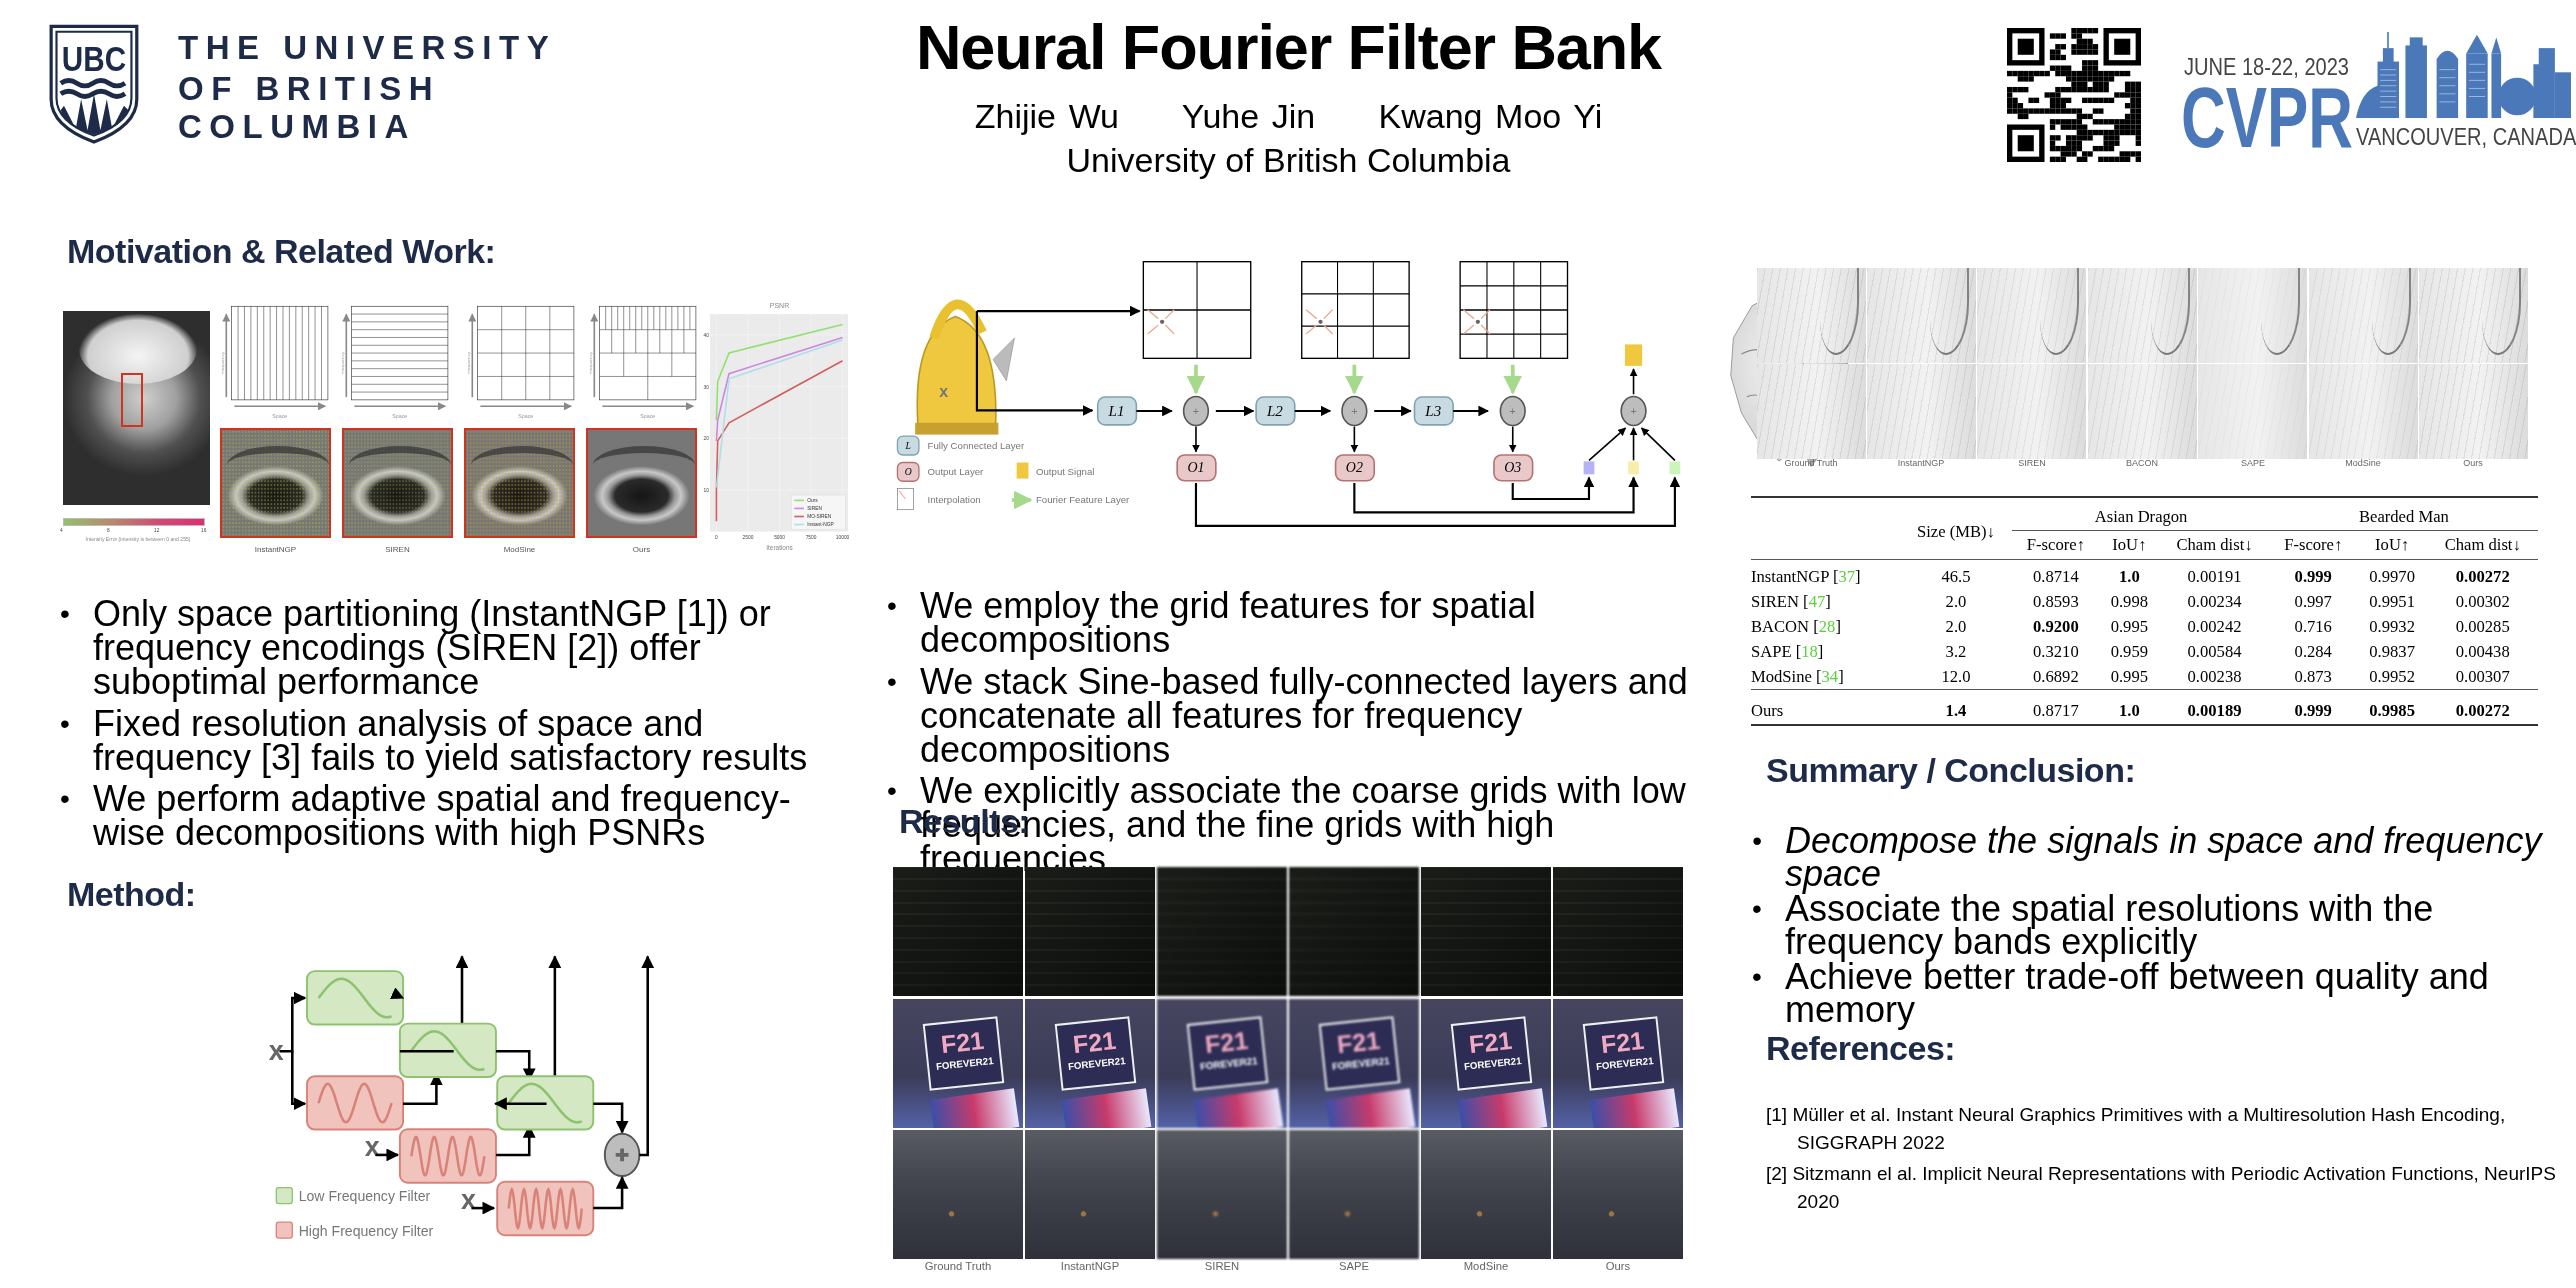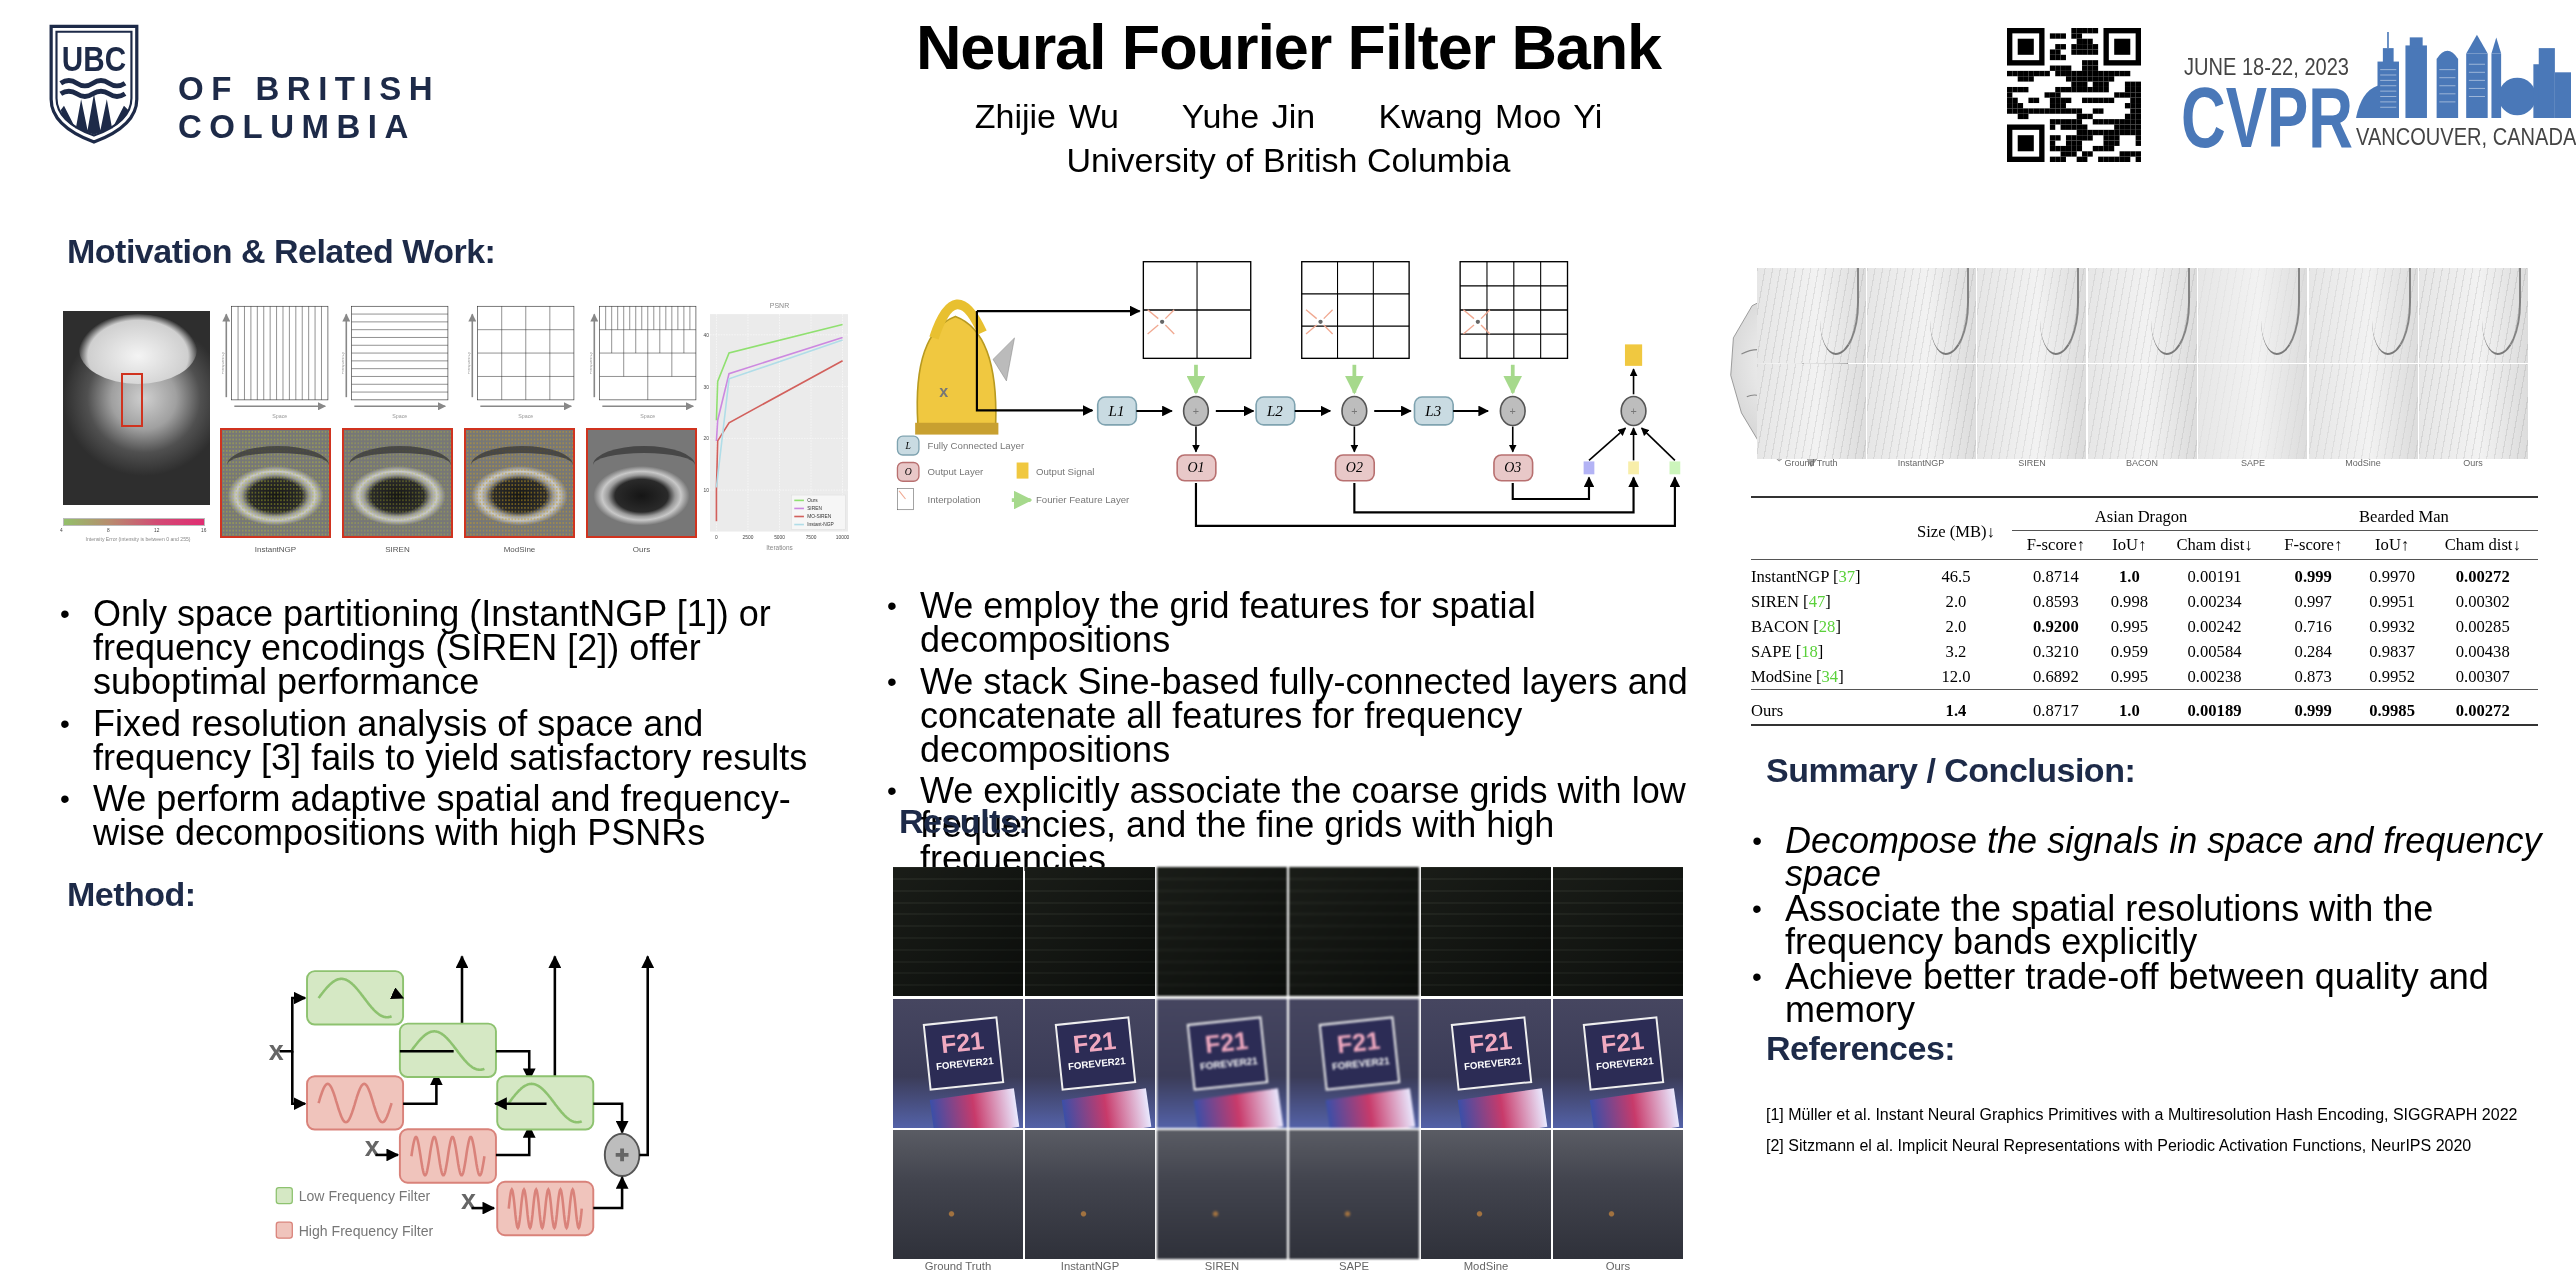--- a/index.html
+++ b/index.html
@@ -16,35 +16,36 @@
   #title { left: 859px; top: 10.7px; width: 859px; text-align: center; font-size: 63px; font-weight: bold; letter-spacing: -1.1px; }
   #authors { left: 859px; top: 97px; width: 859px; text-align: center; font-size: 34px; word-spacing: 3.2px; }
   #affil { left: 859px; top: 141px; width: 859px; text-align: center; font-size: 34px; }
   
   table.res { border-collapse: collapse; font-family: "Liberation Serif", serif; font-size: 16.6px; width: 787px; }
   table.res td, table.res th { padding: 0 4.3px; text-align: center; font-weight: normal; white-space: nowrap; }
   table.res td.m { text-align: left; padding-left: 0; }
   table.res .ref { color: #5ad13a; }
   .rule-thick { border-top: 2.1px solid #333; }
   .rule-mid { border-top: 1.6px solid #555; }
-  .refs p { font-size: 16px; line-height: 28px; padding-left: 31px; text-indent: -31px; margin-bottom: 3.2px; }
+  .refs p { font-size: 19px; line-height: 28px; padding-left: 31px; text-indent: -31px; margin-bottom: 3.2px; }
   .img-tile { position: absolute; overflow: hidden; }
 </style>
 </head>
 <body>
 
 <div class="abs" style="left:49px;top:23.6px;width:580px;height:81px;">
   <svg width="91" height="121" viewBox="0 0 170 225" style="position:absolute;left:0;top:0;">
     <path d="M4 4 H164 V140 Q164 190 84 220 Q4 190 4 140 Z" fill="#fff" stroke="#1d2a48" stroke-width="6"></path>
     <path d="M14 14 H154 V138 Q154 182 84 208 Q14 182 14 138 Z" fill="#fff" stroke="#1d2a48" stroke-width="4"></path>
     <text x="84" y="88" text-anchor="middle" font-family="Liberation Sans, sans-serif" font-weight="bold" font-size="66" fill="#1d2a48" textLength="120" lengthAdjust="spacingAndGlyphs">UBC</text>
     <path d="M22 110 q15 -10 30 0 t30 0 t30 0 t30 0" stroke="#1d2a48" stroke-width="9" fill="none"></path>
     <path d="M22 130 q15 -10 30 0 t30 0 t30 0 t30 0" stroke="#1d2a48" stroke-width="9" fill="none"></path>
     <path d="M28 152 L50 195 L60 140 L72 198 L84 130 L96 198 L108 140 L118 195 L140 152 L148 160 Q140 190 84 206 Q28 190 22 160 Z" fill="#1d2a48"></path>
   </svg>
+  <div class="navy" style="position:absolute;left:129px;top:5.4px;font-size:33px;font-weight:bold;letter-spacing:7.5px;">THE UNIVERSITY</div>
   <div class="navy" style="position:absolute;left:129px;top:46px;font-size:33px;font-weight:bold;letter-spacing:7.5px;">OF BRITISH COLUMBIA</div>
 </div>
 
 <div id="title" class="abs">Neural Fourier Filter Bank</div>
 <div id="authors" class="abs">
   <span>Zhijie Wu</span>&nbsp;&nbsp;&nbsp;&nbsp;
   <span>Yuhe Jin</span>&nbsp;&nbsp;&nbsp;&nbsp;
   <span>Kwang Moo Yi</span>
 </div>
 <div id="affil" class="abs">University of British Columbia</div>

